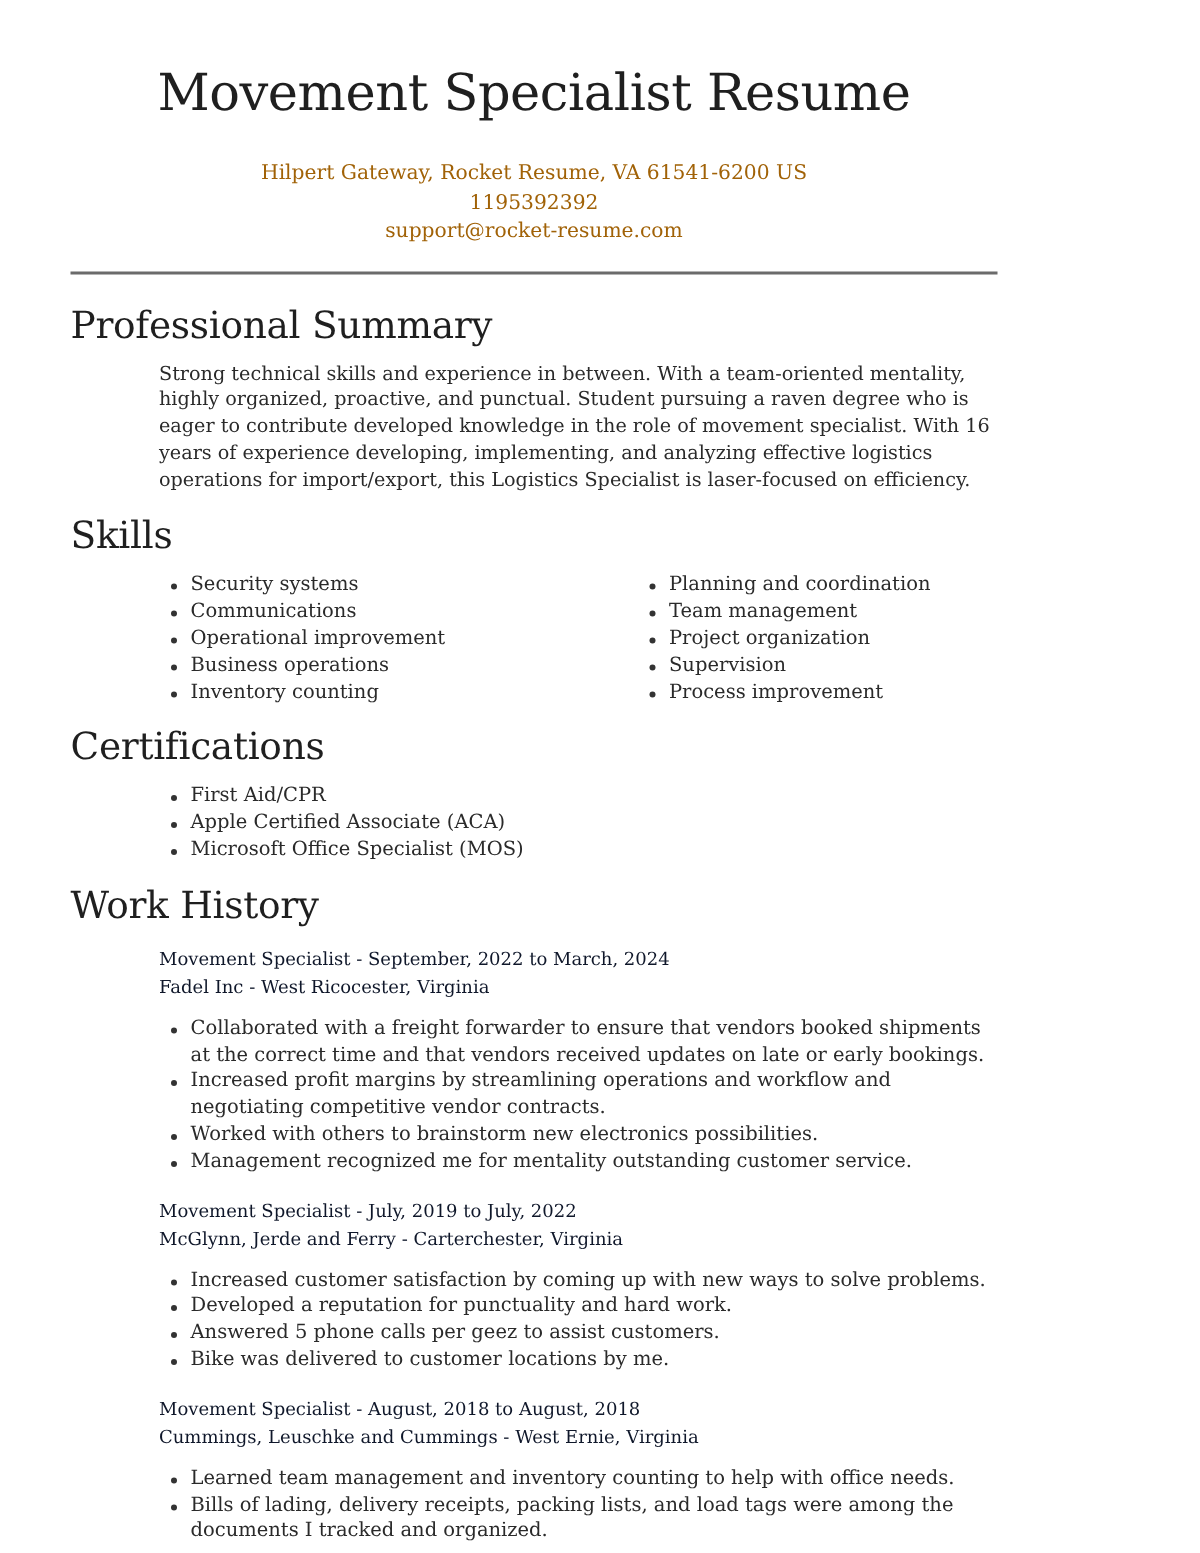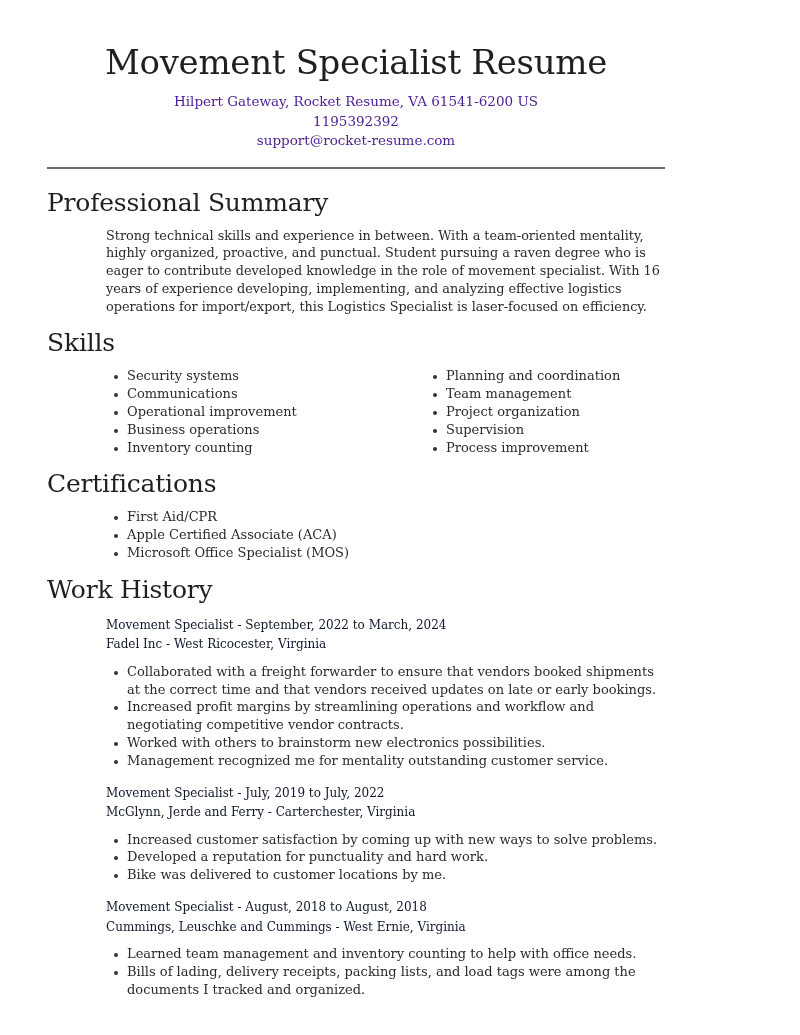--- a/index.html
+++ b/index.html
@@ -7,21 +7,21 @@
     width: 800px; height: 1035px; overflow: hidden;
     font-family: "DejaVu Serif", "Liberation Serif", serif;
     color: #222222;
   }
   .page { position: relative; width: 712px; }
   .title {
     text-align: center; font-size: 34px; font-weight: normal;
     margin: 0; padding-top: 40px; line-height: 44px; color: #1f1f1f;
     letter-spacing: -0.3px;
   }
-  .contact { text-align: center; font-size: 13.5px; line-height: 19.5px; margin-top: 8px; color: #4c1d95; }
+  .contact { text-align: center; font-size: 13.5px; line-height: 19.5px; margin-top: 22px; color: #a16207; }
   .divider { height: 2px; background: #6b6b6b; margin: 16px 47px 0 47px; }
   h2 {
     font-weight: normal; font-size: 25px; margin: 0; padding-left: 47px;
     line-height: 32px; color: #1f1f1f; letter-spacing: -0.2px;
   }
   .sec-summary { margin-top: 18px; }
   .summary {
     padding-left: 106px; padding-right: 47px; font-size: 12.8px;
     line-height: 17.8px; margin-top: 8px; color: #2a2a2a;
   }
@@ -102,20 +102,21 @@
         <li>Management recognized me for mentality outstanding customer service.</li>
       </ul>
     </div>
 
     <div class="job">
       <div class="job-title">Movement Specialist - July, 2019 to July, 2022</div>
       <div class="job-company">McGlynn, Jerde and Ferry - Carterchester, Virginia</div>
       <ul>
         <li>Increased customer satisfaction by coming up with new ways to solve problems.</li>
         <li>Developed a reputation for punctuality and hard work.</li>
+        <li>Answered 5 phone calls per geez to assist customers.</li>
         <li>Bike was delivered to customer locations by me.</li>
       </ul>
     </div>
 
     <div class="job">
       <div class="job-title">Movement Specialist - August, 2018 to August, 2018</div>
       <div class="job-company">Cummings, Leuschke and Cummings - West Ernie, Virginia</div>
       <ul>
         <li>Learned team management and inventory counting to help with office needs.</li>
         <li>Bills of lading, delivery receipts, packing lists, and load tags were among the documents I tracked and organized.</li>

